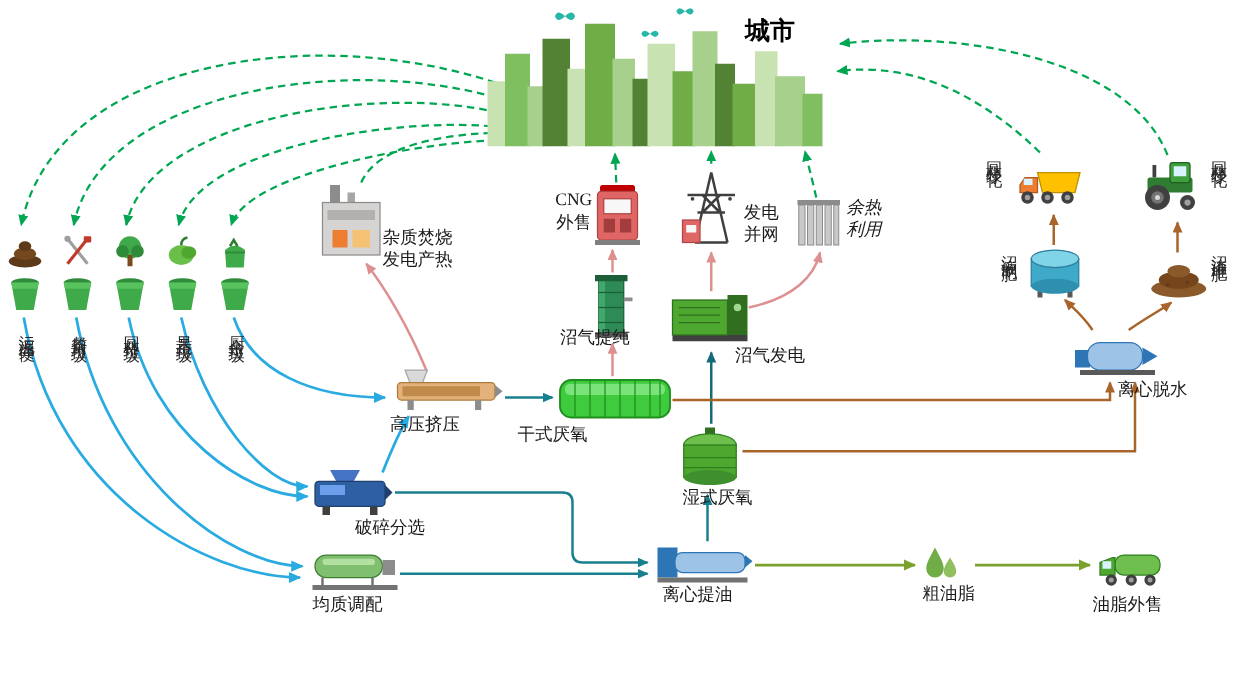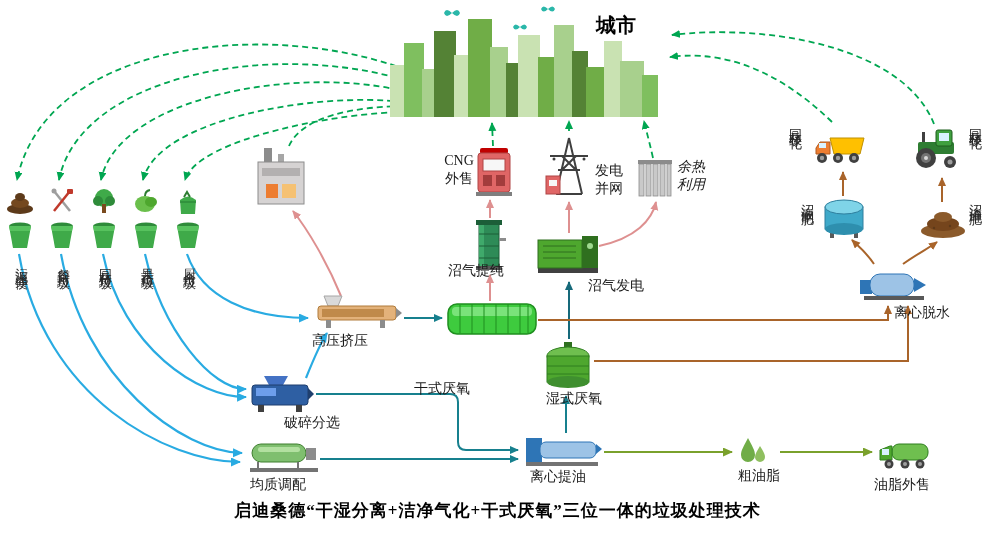--- a/index.html
+++ b/index.html
@@ -319,37 +319,38 @@
 </svg>
 
 <div class="lbl city-label" style="left:596px; top:12px;">城市</div>
 
 <div class="lbl vlabel" style="left:12px;  top:258px;">污泥粪便</div>
 <div class="lbl vlabel" style="left:54px;  top:258px;">餐厨垃圾</div>
 <div class="lbl vlabel" style="left:96px;  top:258px;">园林垃圾</div>
 <div class="lbl vlabel" style="left:138px; top:258px;">果蔬垃圾</div>
 <div class="lbl vlabel" style="left:180px; top:258px;">厨余垃圾</div>
 
+<div class="lbl pre" style="left:306px; top:182px; width:78px;">杂质焚烧
+发电产热</div>
 <div class="lbl pre center" style="left:440px; top:152px; width:38px;">CNG
 外售</div>
 <div class="lbl pre center" style="left:594px; top:162px; width:30px;">发电
 并网</div>
 <div class="lbl pre center" style="left:676px; top:158px; width:30px;font-style:italic;">余热
 利用</div>
 <div class="lbl" style="left:424px; top:262px;margin-left:24px;">沼气提纯</div>
 <div class="lbl" style="left:588px; top:277px;">沼气发电</div>
 <div class="lbl" style="left:312px; top:332px;text-align:right;">高压挤压</div>
-<div class="lbl" style="left:414px; top:340px;margin-top:40px;">干式厌氧</div>
+<div class="lbl" style="left:414px; top:340px;">干式厌氧</div>
 <div class="lbl" style="left:546px; top:390px;text-align:center;">湿式厌氧</div>
 <div class="lbl" style="left:284px; top:414px;font-family:Liberation Serif, serif;">破碎分选</div>
 <div class="lbl" style="left:250px; top:476px;">均质调配</div>
 <div class="lbl" style="left:530px; top:468px;">离心提油</div>
 <div class="lbl" style="left:738px; top:467px;">粗油脂</div>
 <div class="lbl" style="left:874px; top:476px;">油脂外售</div>
 <div class="lbl" style="left:894px; top:304px;">离心脱水</div>
 <div class="lbl vlabel" style="left:798px; top:194px;">沼液制肥</div>
 <div class="lbl vlabel" style="left:966px; top:194px;">沼渣堆肥</div>
 <div class="lbl vlabel" style="left:786px; top:118px;">园林绿化</div>
 <div class="lbl vlabel" style="left:966px; top:118px;">园林绿化</div>
 
-<div class="caption">启迪桑德“干湿分离+洁净气化+干式厌氧”三位一体的垃圾处理技术</div>
 
 </div>
 
 </body></html>

